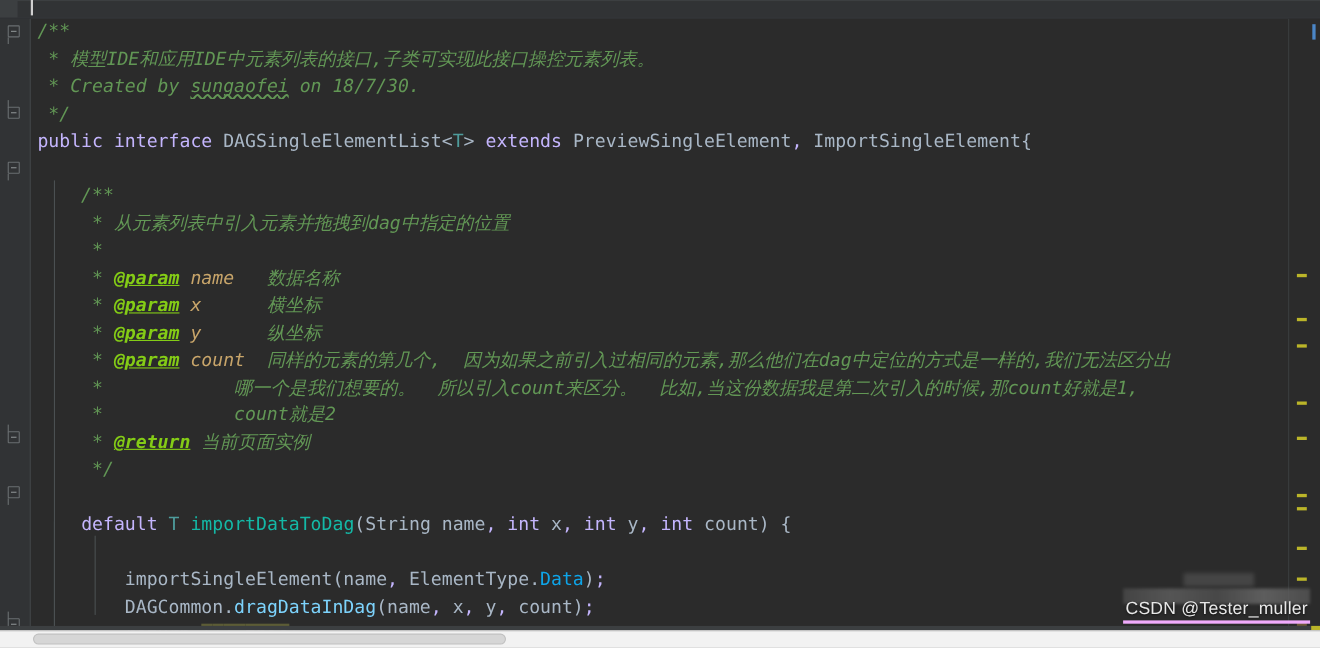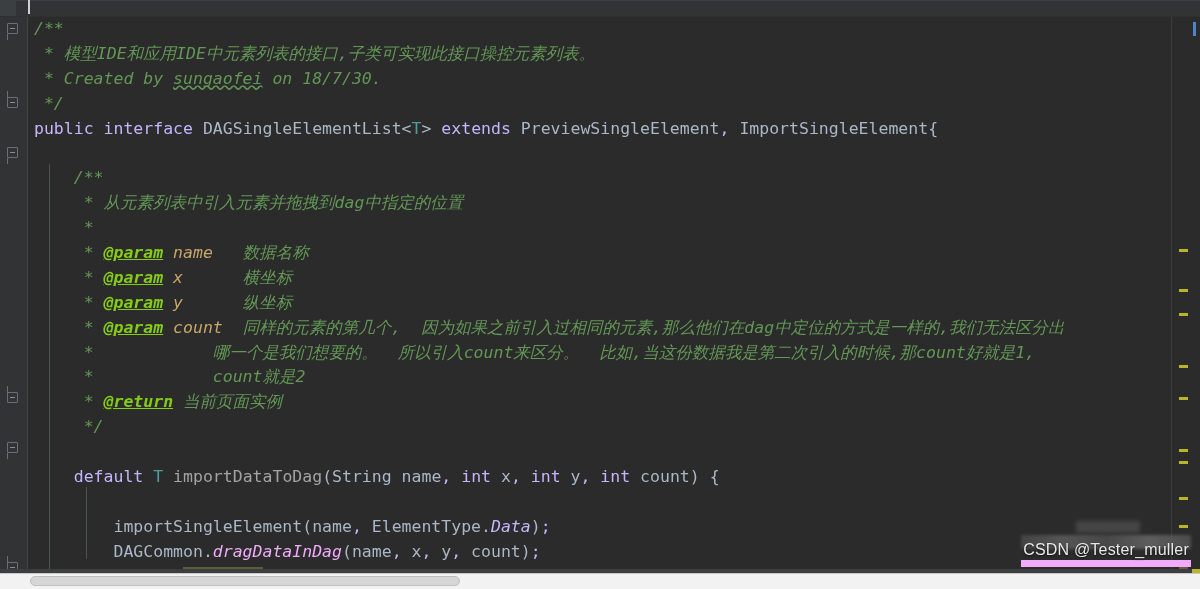--- a/index.html
+++ b/index.html
@@ -92,27 +92,27 @@
   .indent-guide {
     position: absolute;
     width: 1px;
     background: #4b5052;
   }
 
   
   .kw   { color: #c4b5fd; }           
   .cls  { color: #a9b7c6; margin-top: 28px; }           
   .typ  { color: #4e9c9c; }           
-  .mth  { color: #a3a3a3; }           
+  .mth  { color: #14b8a6; }           
   .cmt  { color: #629755; font-style: italic; }   
   .cmtp { color: #84cc16; font-style: italic; font-weight: bold;
           text-decoration: underline; }           
   .prm  { color: #c8a56a; font-style: italic; }   
-  .stat { color: #f0abfc; font-style: italic; }   
-  .enm  { color: #c4b5fd; font-style: italic; }   
+  .stat { color: #7dd3fc; }   
+  .enm  { color: #0ea5e9; }   
   .punc { color: #a9b7c6; }
   .hl   { background: #5c5c36; }      
   .typo { text-decoration: underline wavy #629755; text-decoration-skip-ink: none; }
 
   
   .markers {
     position: absolute; right: 0; top: 17px;
     width: 29px; height: 556px;
     background: #2b2b2b;
     border-left: 1px solid #3a3d3f;
@@ -159,21 +159,21 @@
   }
 
   
   .watermark {
     position: absolute; right: 9px; bottom: 22px;
     font-family: "Liberation Sans", sans-serif;
     font-size: 16px;
     color: #e8e8e8;
     letter-spacing: 0.2px;
     text-shadow: 0 1px 2px rgba(0,0,0,0.6);
-    border-bottom: 7px solid #f0abfc;
+    border-bottom: 3px solid #f0abfc;
     padding: 0 2px 1px 2px;
   }
   .wm-blur {
     position: absolute; right: 9px; bottom: 40px;
     width: 170px; height: 14px;
     background: linear-gradient(90deg,#4a4a4a,#606060,#4f4f4f,#6a6a6a,#555);
     opacity: 0.8;
     filter: blur(1.5px);
   }
   .wm-blur2 {

